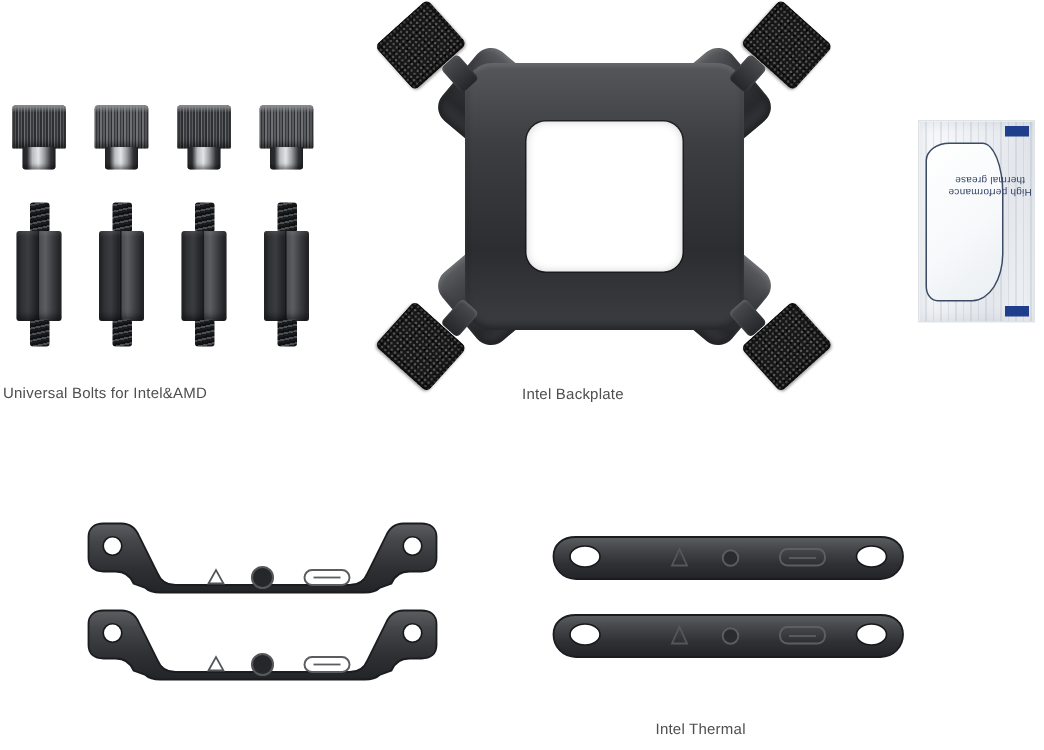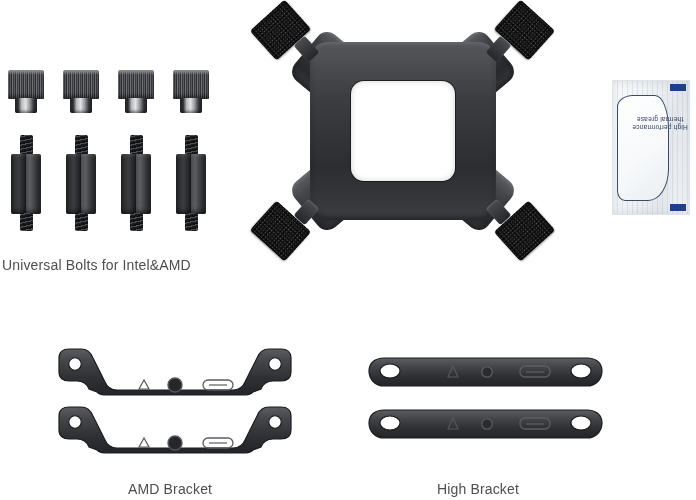--- a/index.html
+++ b/index.html
@@ -13,21 +13,21 @@
     position: relative;
     overflow: hidden;
     font-family: "Liberation Sans", sans-serif;
     -webkit-font-smoothing: antialiased;
   }
 
   .stage { position: absolute; inset: 0; }
 
   .caption {
     position: absolute;
-    font-size: 14px;
+    font-size: 10px;
     color: #4e4e4e;
     letter-spacing: .15px;
     white-space: nowrap;
     font-family: "Liberation Sans", sans-serif;
   }
 
   
   #bolts-group { position: absolute; left: 0; top: 70px; width: 230px; height: 165px; }
 
   .thumbnut { position: absolute; width: 36px; height: 44px; }
@@ -360,16 +360,16 @@
         <ellipse cx="213" cy="14" rx="10" ry="7" fill="#ffffff" stroke="#171819" stroke-width="1.1"></ellipse>
         <circle cx="119" cy="15" r="5.2" fill="#2a2b2e" stroke="#5a5c60" stroke-width="1.3"></circle>
         <path d="M80,20 L85,9 L90,20 Z" fill="none" stroke="#55575b" stroke-width="1.2"></path>
         <rect x="152" y="9" width="30" height="11" rx="5" fill="none" stroke="#5c5e62" stroke-width="1.3"></rect>
         <path d="M158,15 h18" stroke="#5c5e62" stroke-width="1.2" fill="none"></path>
       </svg>
     </div>
   </div>
 
   <div class="caption" id="cap-bolts">Universal Bolts for Intel&amp;AMD</div>
-  <div class="caption" id="cap-amd">AMD Bracket</div>
-  <div class="caption" id="cap-intel">High Bracket</div>
+  <div class="caption" id="cap-backplate">Intel Backplate</div>
+  <div class="caption" id="cap-intel">Intel Thermal</div>
 
 </div>
 
 </body></html>

